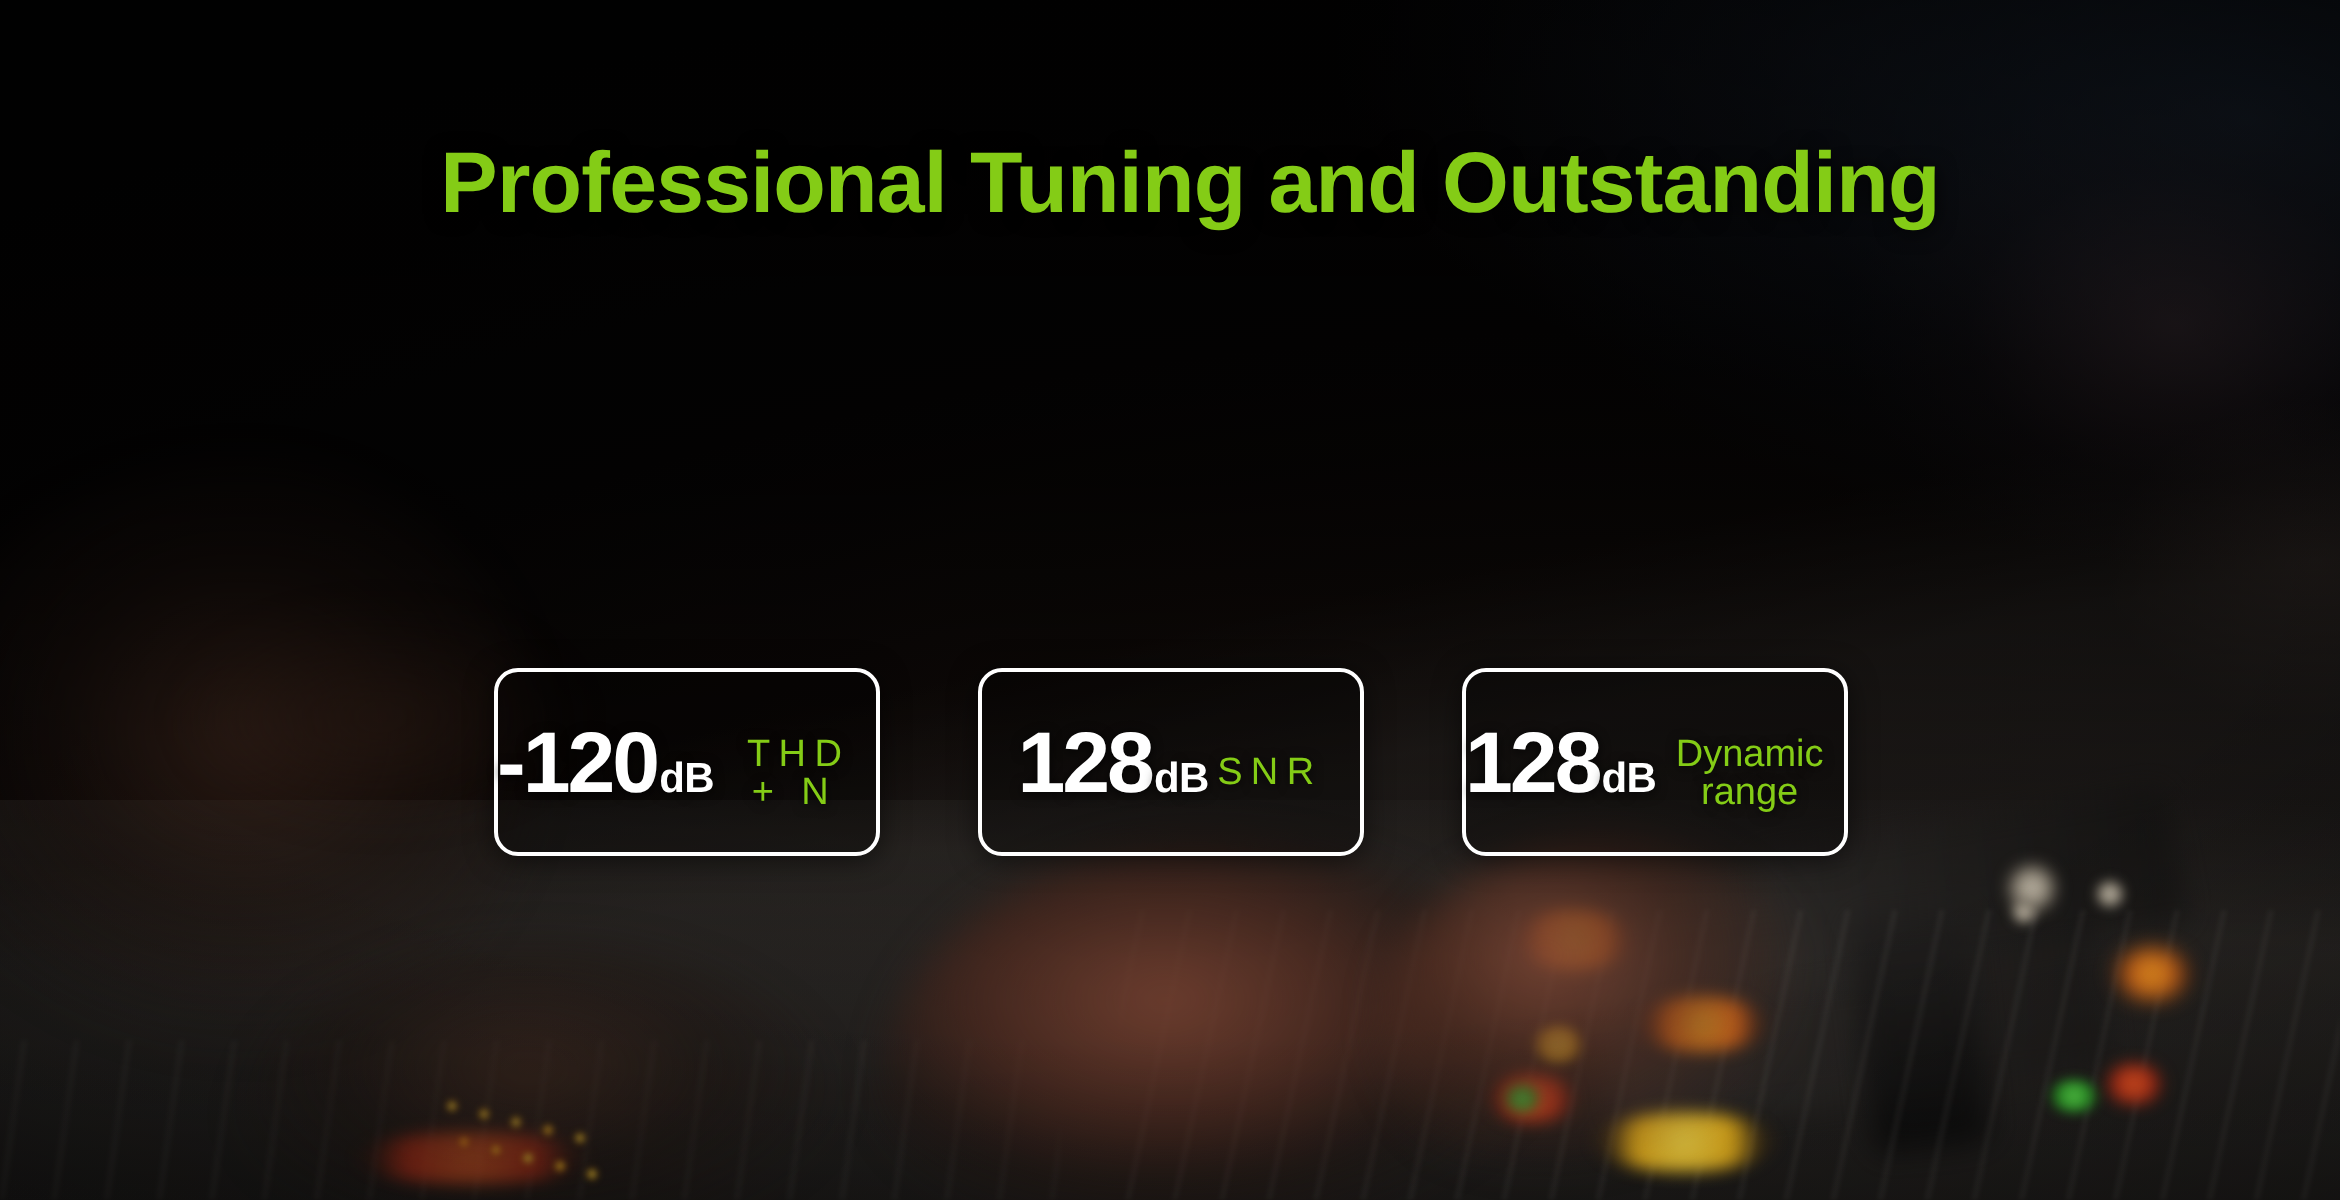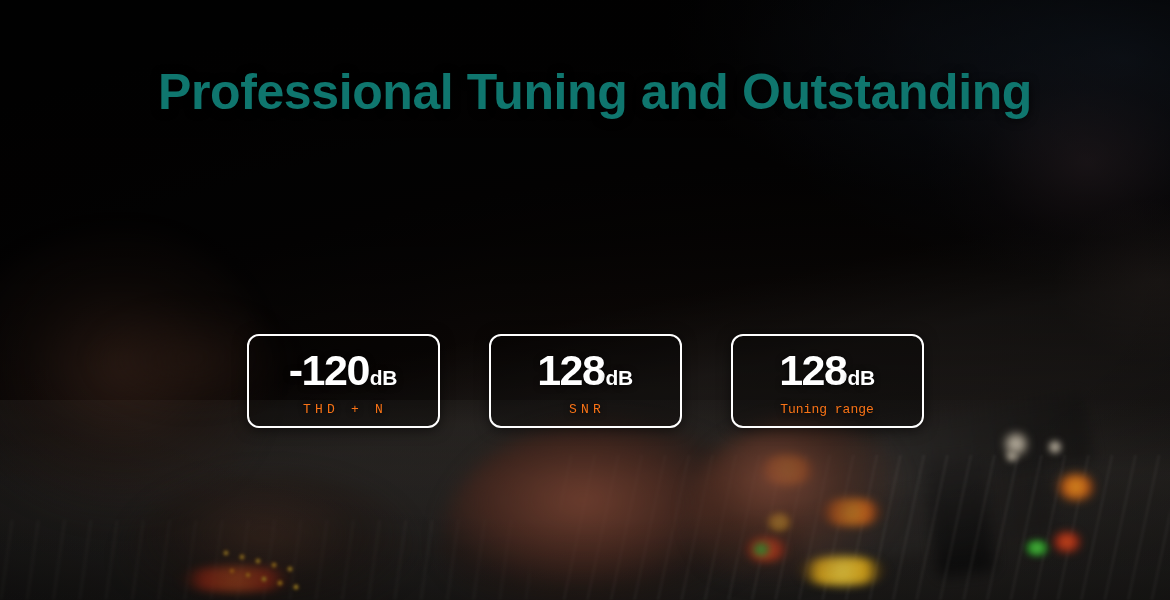--- a/index.html
+++ b/index.html
@@ -193,22 +193,22 @@
   .content {
     position: absolute;
     inset: 0;
     z-index: 10;
     text-align: center;
   }
 
   .headline {
     margin: 0;
     padding-top: 62px;
-    color: #0f766e;
-    font-size: 50px;
+    color: #84cc16;
+    font-size: 43px;
     font-weight: 700;
     line-height: 60px;
     letter-spacing: -0.4px;
     text-shadow: 0 1px 10px rgba(0,0,0,0.85);
     padding-left: 20px;
   }
   .headline .ln { display: block; }
 
   .subcopy {
     width: 790px;
@@ -231,21 +231,20 @@
     justify-content: center;
     gap: 49px;
   }
   .stat-box {
     width: 193px;
     height: 94px;
     box-sizing: border-box;
     border: 2px solid #ffffff;
     border-radius: 12px;
     display: flex;
-    flex-direction: column;
     align-items: center;
     justify-content: center;
     background: rgba(0,0,0,0.30);
     box-shadow: 0 2px 14px rgba(0,0,0,0.55);
   }
   .stat-value {
     display: flex;
     align-items: baseline;
     justify-content: center;
     color: #ffffff;
@@ -258,27 +257,26 @@
     font-size: 43px;
     letter-spacing: -1.5px;
   }
   .stat-unit {
     font-size: 21px;
     font-weight: 700;
     letter-spacing: -0.3px;
     margin-left: 1px;
   }
   .stat-label {
-    color: #f97316;
-    font-size: 13px;
+    color: #84cc16;
+    font-size: 19px;
     font-weight: 400;
     line-height: 1;
     margin-top: 11px;
     text-shadow: 0 1px 6px rgba(0,0,0,0.8);
-    font-family: Liberation Mono, monospace;
   }
   .stat-label.spaced { letter-spacing: 4.2px; text-indent: 4.2px; }
 </style>
 </head>
 <body>
 
 <div id="stage">
 
   <div class="bg-layer bg-base"></div>
   <div class="bg-layer bg-blue"></div>
@@ -340,18 +338,18 @@
           <span class="stat-unit">dB</span>
         </div>
         <div class="stat-label spaced">SNR</div>
       </div>
 
       <div class="stat-box">
         <div class="stat-value">
           <span class="stat-number">128</span>
           <span class="stat-unit">dB</span>
         </div>
-        <div class="stat-label">Tuning range</div>
+        <div class="stat-label">Dynamic range</div>
       </div>
 
     </div>
   </div>
 </div>
 
 </body></html>

